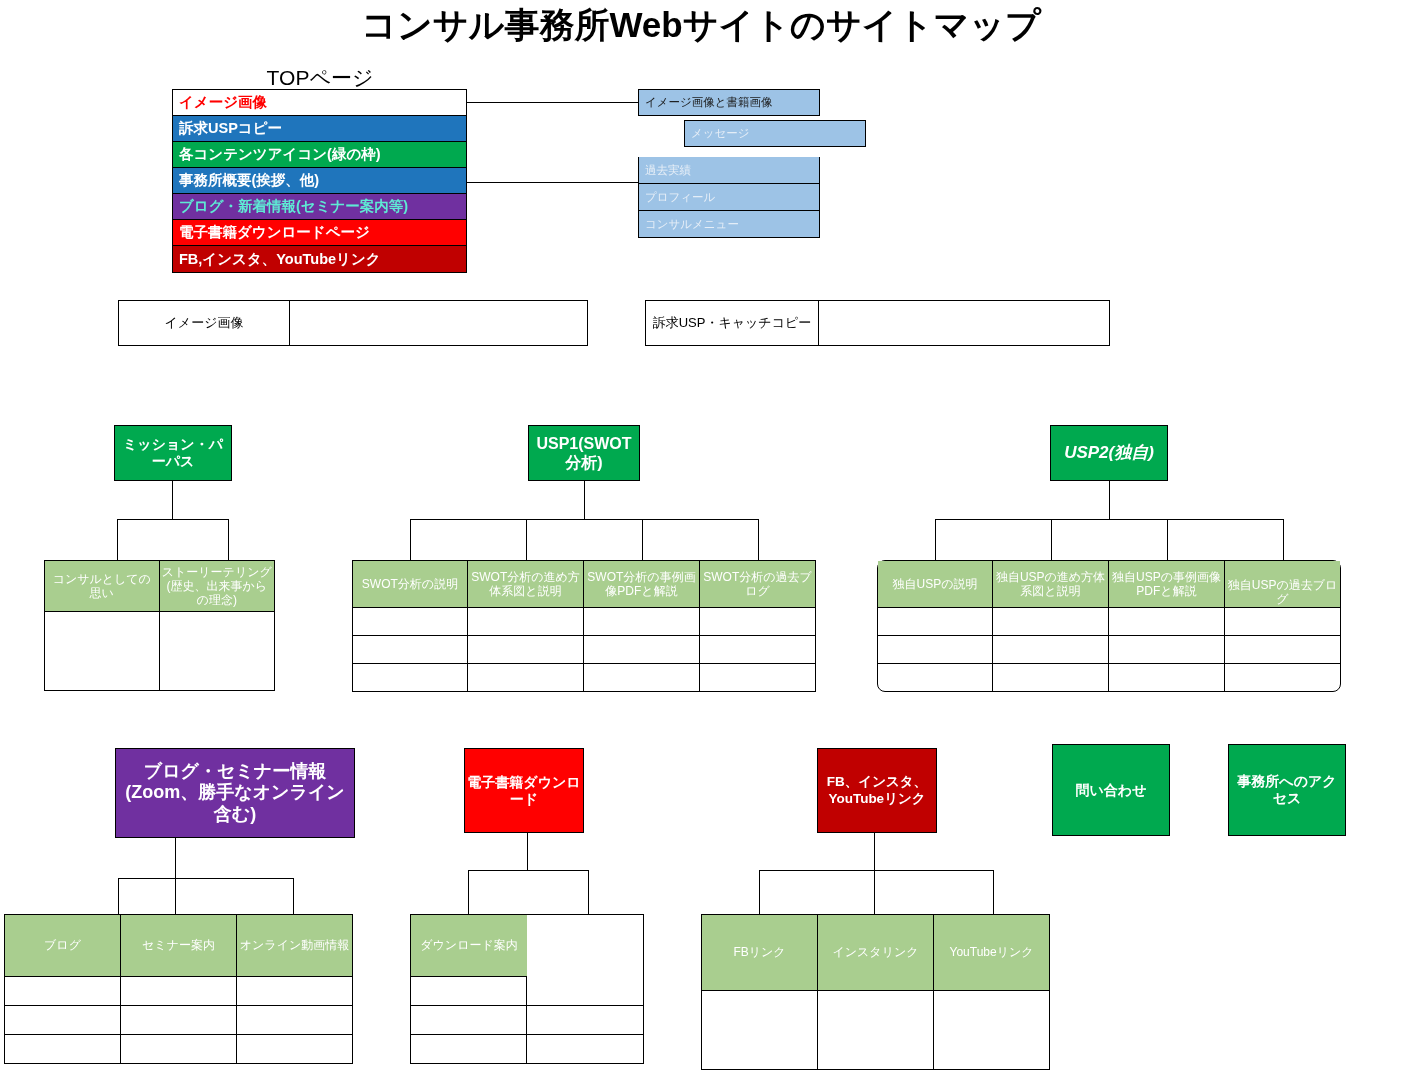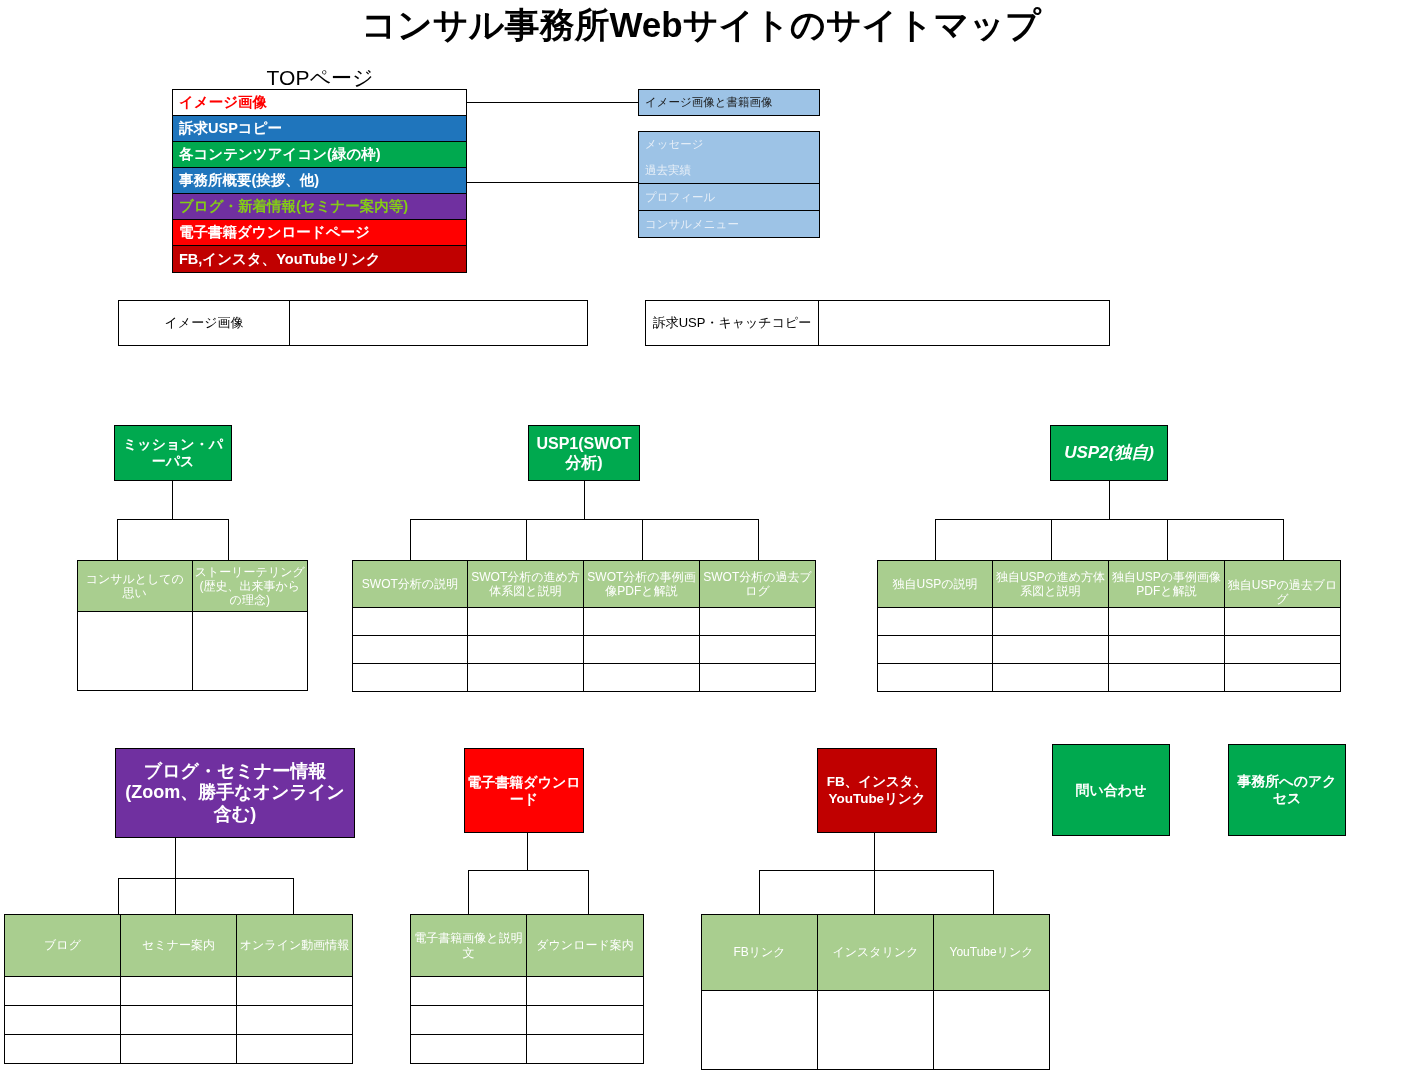--- a/index.html
+++ b/index.html
@@ -128,39 +128,39 @@
     </div>
     <div class="row" style="background: rgb(31, 117, 188); color: rgb(255, 255, 255);">
       <span>訴求USPコピー</span>
     </div>
     <div class="row" style="background: rgb(0, 169, 79); color: rgb(255, 255, 255);">
       <span>各コンテンツアイコン(緑の枠)</span>
     </div>
     <div class="row" style="background: rgb(31, 117, 188); color: rgb(255, 255, 255);">
       <span>事務所概要(挨拶、他)</span>
     </div>
-    <div class="row" style="background: rgb(112, 48, 160); color: #84cc16;">
+    <div class="row" style="background: rgb(112, 48, 160); color: #5eead4;">
       <span>ブログ・新着情報(セミナー案内等)</span>
     </div>
     <div class="row" style="background: rgb(255, 0, 0); color: #ffffff;">
       <span>電子書籍ダウンロードページ</span>
     </div>
     <div class="row" style="background: rgb(192, 0, 0); color: rgb(255, 255, 255);">
       <span>FB,インスタ、YouTubeリンク</span>
     </div>
   </div>
 
   <div class="hline" style="left:467px; top:102px; width:172px;"></div>
   <div class="hline" style="left:467px; top:182px; width:172px;"></div>
 
   <div class="abs blue-box" style="top:89px;">
     <span style="color: rgb(26, 26, 26);">イメージ画像と書籍画像</span>
   </div>
 
-  <div class="abs blue-box" style="top:131px;">
+  <div class="abs blue-box" style="top:120px;margin-left:46px;">
     <span class="lbl-light" style="color: rgb(230, 238, 247);">メッセージ</span>
   </div>
   <div class="abs blue-box" style="top:157px; border-top:none;">
     <span class="lbl-light" style="color: rgb(230, 238, 247);">過去実績</span>
   </div>
   <div class="abs blue-box" style="top:184px; border-top:none;">
     <span class="lbl-light" style="color: rgb(230, 238, 247);">プロフィール</span>
   </div>
   <div class="abs blue-box" style="top:211px; border-top:none;">
     <span class="lbl-light" style="color: rgb(230, 238, 247);">コンサルメニュー</span>
@@ -181,21 +181,21 @@
   </div>
 
   <div class="abs node-head" style="left: 114px; top: 425px; width: 118px; height: 56px; background: rgb(0, 169, 79); font-size: 14px;">
     <span>ミッション・パーパス</span>
   </div>
   <div class="vline" style="left:172px; top:481px; height:38px;"></div>
   <div class="hline" style="left:117px; top:519px; width:111px;"></div>
   <div class="vline" style="left:117px; top:519px; height:41px;"></div>
   <div class="vline" style="left:228px; top:519px; height:41px;"></div>
 
-  <div class="abs child-table" style="left:77px; top:560px; width:231px;">
+  <div class="abs child-table" style="left:44px; top:560px; width:231px;">
     <div class="child-head-row">
       <div class="cell" style="width:115px; height:51px;">
         <span>コンサルとしての思い</span>
       </div>
       <div class="cell" style="width:115px; height:51px;">
         <span>ストーリーテリング(歴史、出来事からの理念)</span>
       </div>
     </div>
     <div class="child-body-row">
       <div class="cell" style="width:115px; height:78px;"></div>
@@ -251,21 +251,21 @@
   <div class="abs node-head" style="left: 1050px; top: 425px; width: 118px; height: 56px; background: rgb(0, 169, 79); font-size: 17px; font-style: italic;">
     <span style="font-style:italic;">USP2(独自)</span>
   </div>
   <div class="vline" style="left:1109px; top:481px; height:38px;"></div>
   <div class="hline" style="left:935px; top:519px; width:348px;"></div>
   <div class="vline" style="left:935px; top:519px; height:41px;"></div>
   <div class="vline" style="left:1051px; top:519px; height:41px;"></div>
   <div class="vline" style="left:1167px; top:519px; height:41px;"></div>
   <div class="vline" style="left:1283px; top:519px; height:41px;"></div>
 
-  <div class="abs child-table" style="left:877px; top:560px; width:464px;">
+  <div class="abs child-table" style="left:877px; top:560px; width:464px;border-radius:8px;">
     <div class="child-head-row">
       <div class="cell" style="width:115px; height:47px;">
         <span>独自USPの説明</span>
       </div>
       <div class="cell" style="width:116px; height:47px;">
         <span>独自USPの進め方体系図と説明</span>
       </div>
       <div class="cell" style="width:116px; height:47px;">
         <span>独自USPの事例画像PDFと解説</span>
       </div>
@@ -336,23 +336,20 @@
     <span>電子書籍ダウンロード</span>
   </div>
   <div class="vline" style="left:527px; top:833px; height:37px;"></div>
   <div class="hline" style="left:468px; top:870px; width:120px;"></div>
   <div class="vline" style="left:468px; top:870px; height:44px;"></div>
   <div class="vline" style="left:588px; top:870px; height:44px;"></div>
 
   <div class="abs child-table" style="left:410px; top:914px; width:234px;">
     <div class="child-head-row">
       <div class="cell" style="width:116px; height:62px;">
-        <span>電子書籍画像と説明文</span>
-      </div>
-      <div class="cell" style="width:116px; height:62px;">
         <span>ダウンロード案内</span>
       </div>
     </div>
     <div class="child-body-row">
       <div class="cell" style="width:116px; height:28px;"></div>
       <div class="cell" style="width:116px; height:28px;"></div>
     </div>
     <div class="child-body-row">
       <div class="cell" style="width:116px; height:28px;"></div>
       <div class="cell" style="width:116px; height:28px;"></div>

